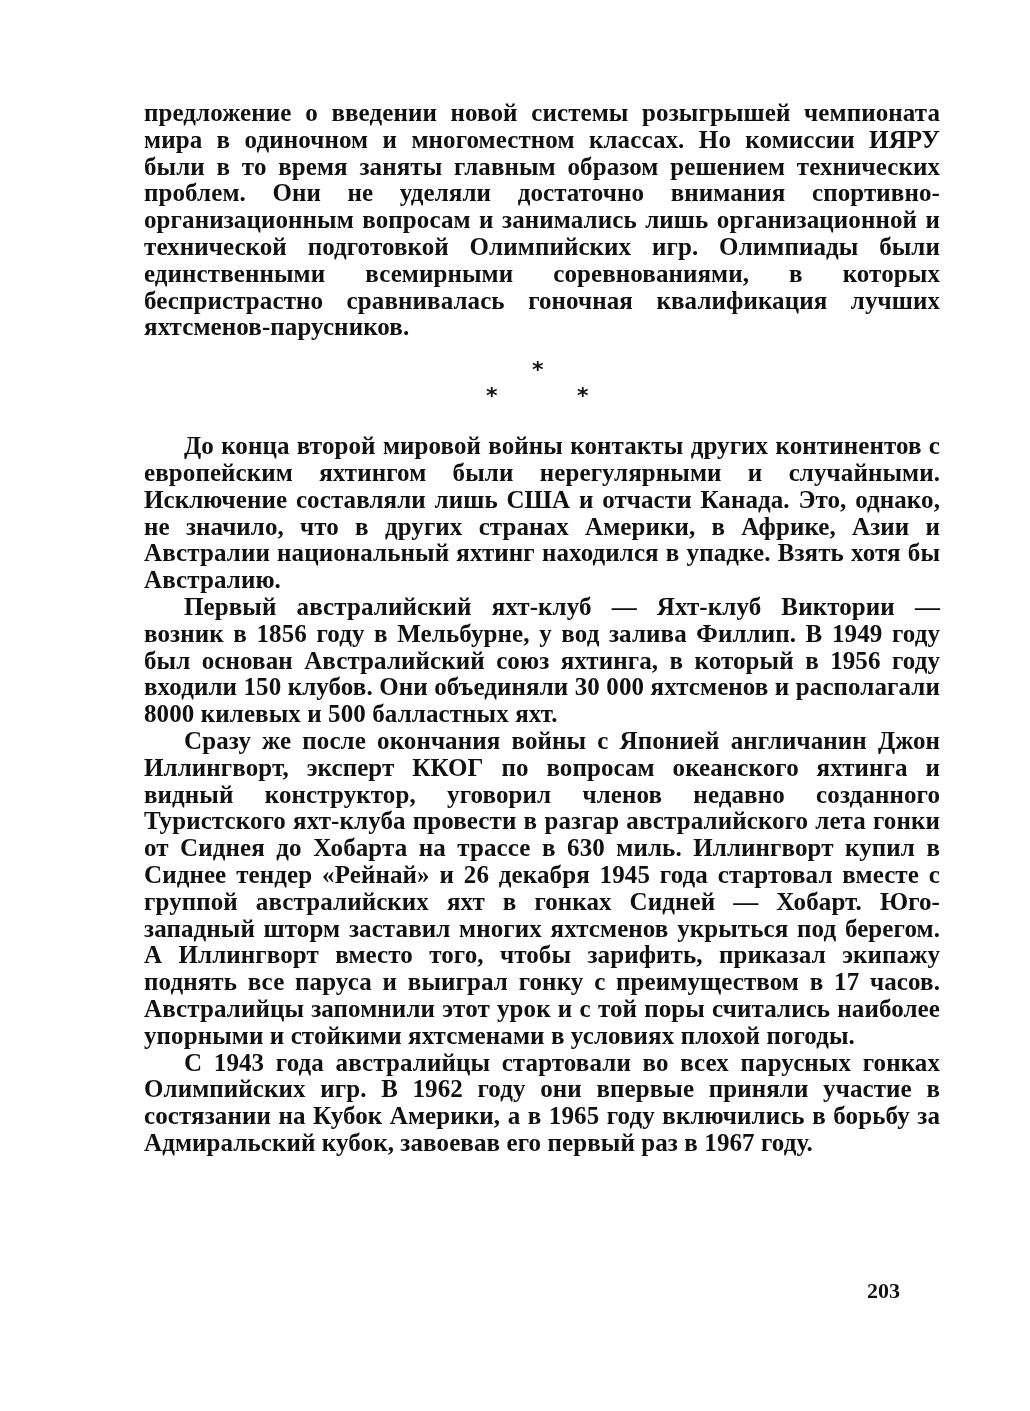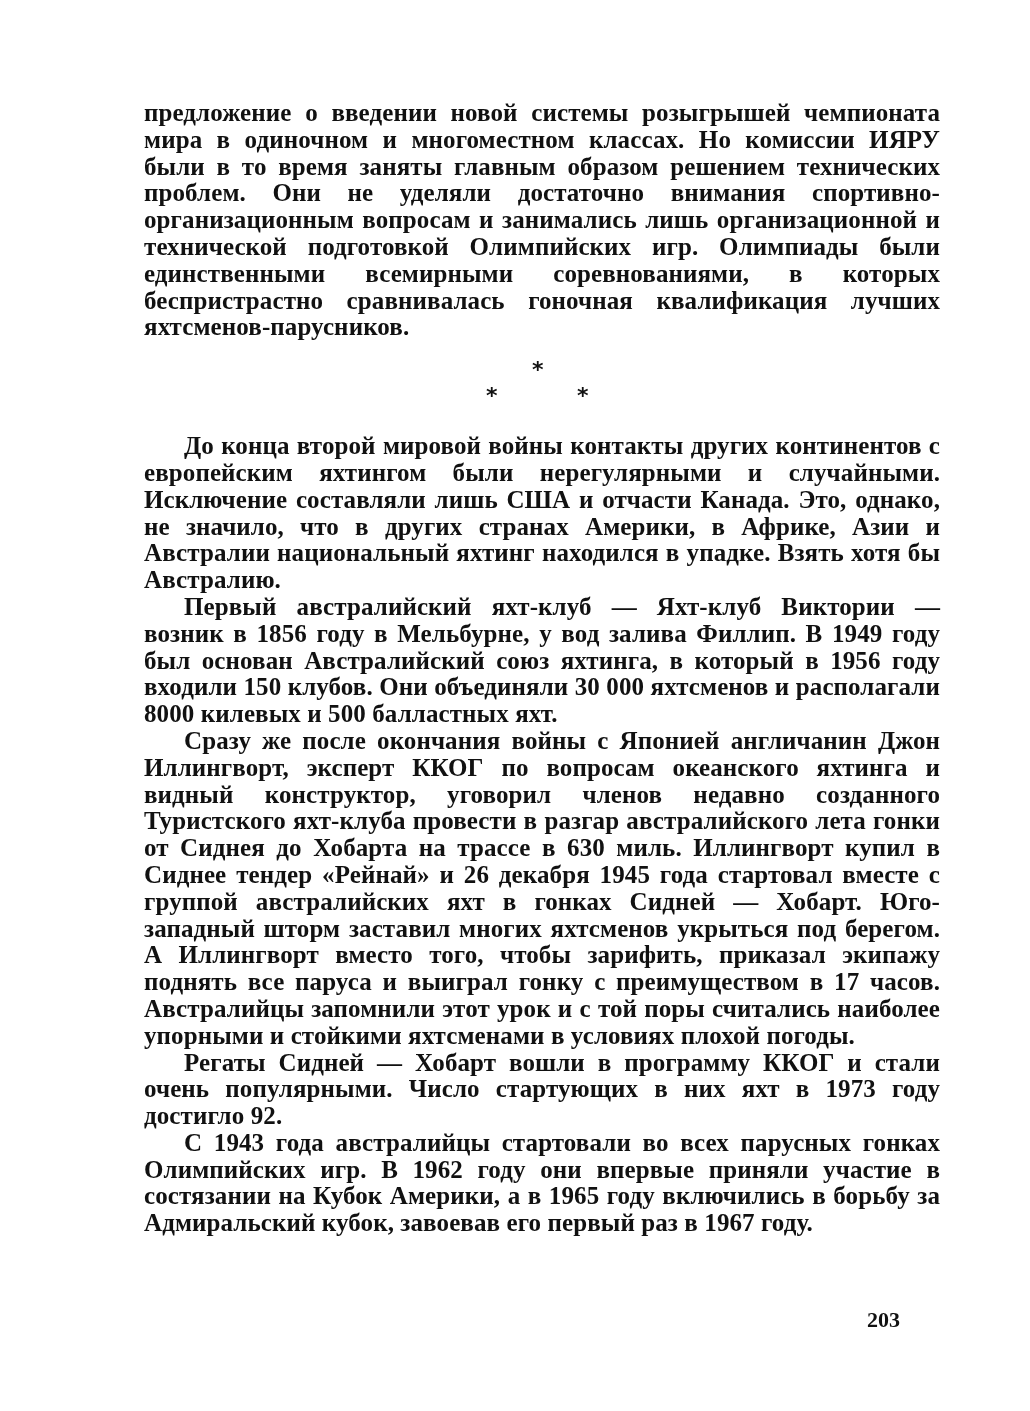--- a/index.html
+++ b/index.html
@@ -14,36 +14,35 @@
   .indent { text-indent: 40px; }
   .first { text-indent: 0; }
   .stars {
     position: relative; height: 80px; margin: 10px 0 2px 0;
   }
   .star {
     position: absolute; font-size: 22px; font-weight: bold;
     font-family: "DejaVu Sans", sans-serif;
   }
   .page-number {
-    position: absolute; left: 867px; top: 1307px;
+    position: absolute; left: 867px; top: 1278px;
     font-family: "Liberation Serif", serif; font-size: 22px; font-weight: bold; color: #111;
   }
 </style>
 </head>
 <body>
 
 <div class="page">
   <p class="first">предложение о введении новой системы розыгрышей чемпионата мира в одиночном и многоместном классах. Но комиссии ИЯРУ были в то время заняты главным образом решением технических проблем. Они не уделяли достаточно внимания спортивно-организационным вопросам и занимались лишь организационной и технической подготовкой Олимпийских игр. Олимпиады были единственными всемирными соревнованиями, в которых беспристрастно сравнивалась гоночная квалификация лучших яхтсменов-парусников.</p>
 
   <div class="stars">
     <span class="star" style="left:388px; top:6px;">*</span>
     <span class="star" style="left:342px; top:32px;">*</span>
     <span class="star" style="left:433px; top:32px;">*</span>
   </div>
 
   <p class="indent">До конца второй мировой войны контакты других континентов с европейским яхтингом были нерегулярными и случайными. Исключение составляли лишь США и отчасти Канада. Это, однако, не значило, что в других странах Америки, в Африке, Азии и Австралии национальный яхтинг находился в упадке. Взять хотя бы Австралию.</p>
   <p class="indent">Первый австралийский яхт-клуб — Яхт-клуб Виктории — возник в 1856 году в Мельбурне, у вод залива Филлип. В 1949 году был основан Австралийский союз яхтинга, в который в 1956 году входили 150 клубов. Они объединяли 30 000 яхтсменов и располагали 8000 килевых и 500 балластных яхт.</p>
   <p class="indent">Сразу же после окончания войны с Японией англичанин Джон Иллингворт, эксперт ККОГ по вопросам океанского яхтинга и видный конструктор, уговорил членов недавно созданного Туристского яхт-клуба провести в разгар австралийского лета гонки от Сиднея до Хобарта на трассе в 630 миль. Иллингворт купил в Сиднее тендер «Рейнай» и 26 декабря 1945 года стартовал вместе с группой австралийских яхт в гонках Сидней — Хобарт. Юго-западный шторм заставил многих яхтсменов укрыться под берегом. А Иллингворт вместо того, чтобы зарифить, приказал экипажу поднять все паруса и выиграл гонку с преимуществом в 17 часов. Австралийцы запомнили этот урок и с той поры считались наиболее упорными и стойкими яхтсменами в условиях плохой погоды.</p>
-  <p class="indent">Регаты Сидней — Хобарт вошли в программу ККОГ и стали очень популярными. Число стартующих в них яхт в 1973 году достигло 92.</p>
   <p class="indent">С 1943 года австралийцы стартовали во всех парусных гонках Олимпийских игр. В 1962 году они впервые приняли участие в состязании на Кубок Америки, а в 1965 году включились в борьбу за Адмиральский кубок, завоевав его первый раз в 1967 году.</p>
 </div>
 
 <div class="page-number">203</div>
 
 </body></html>

